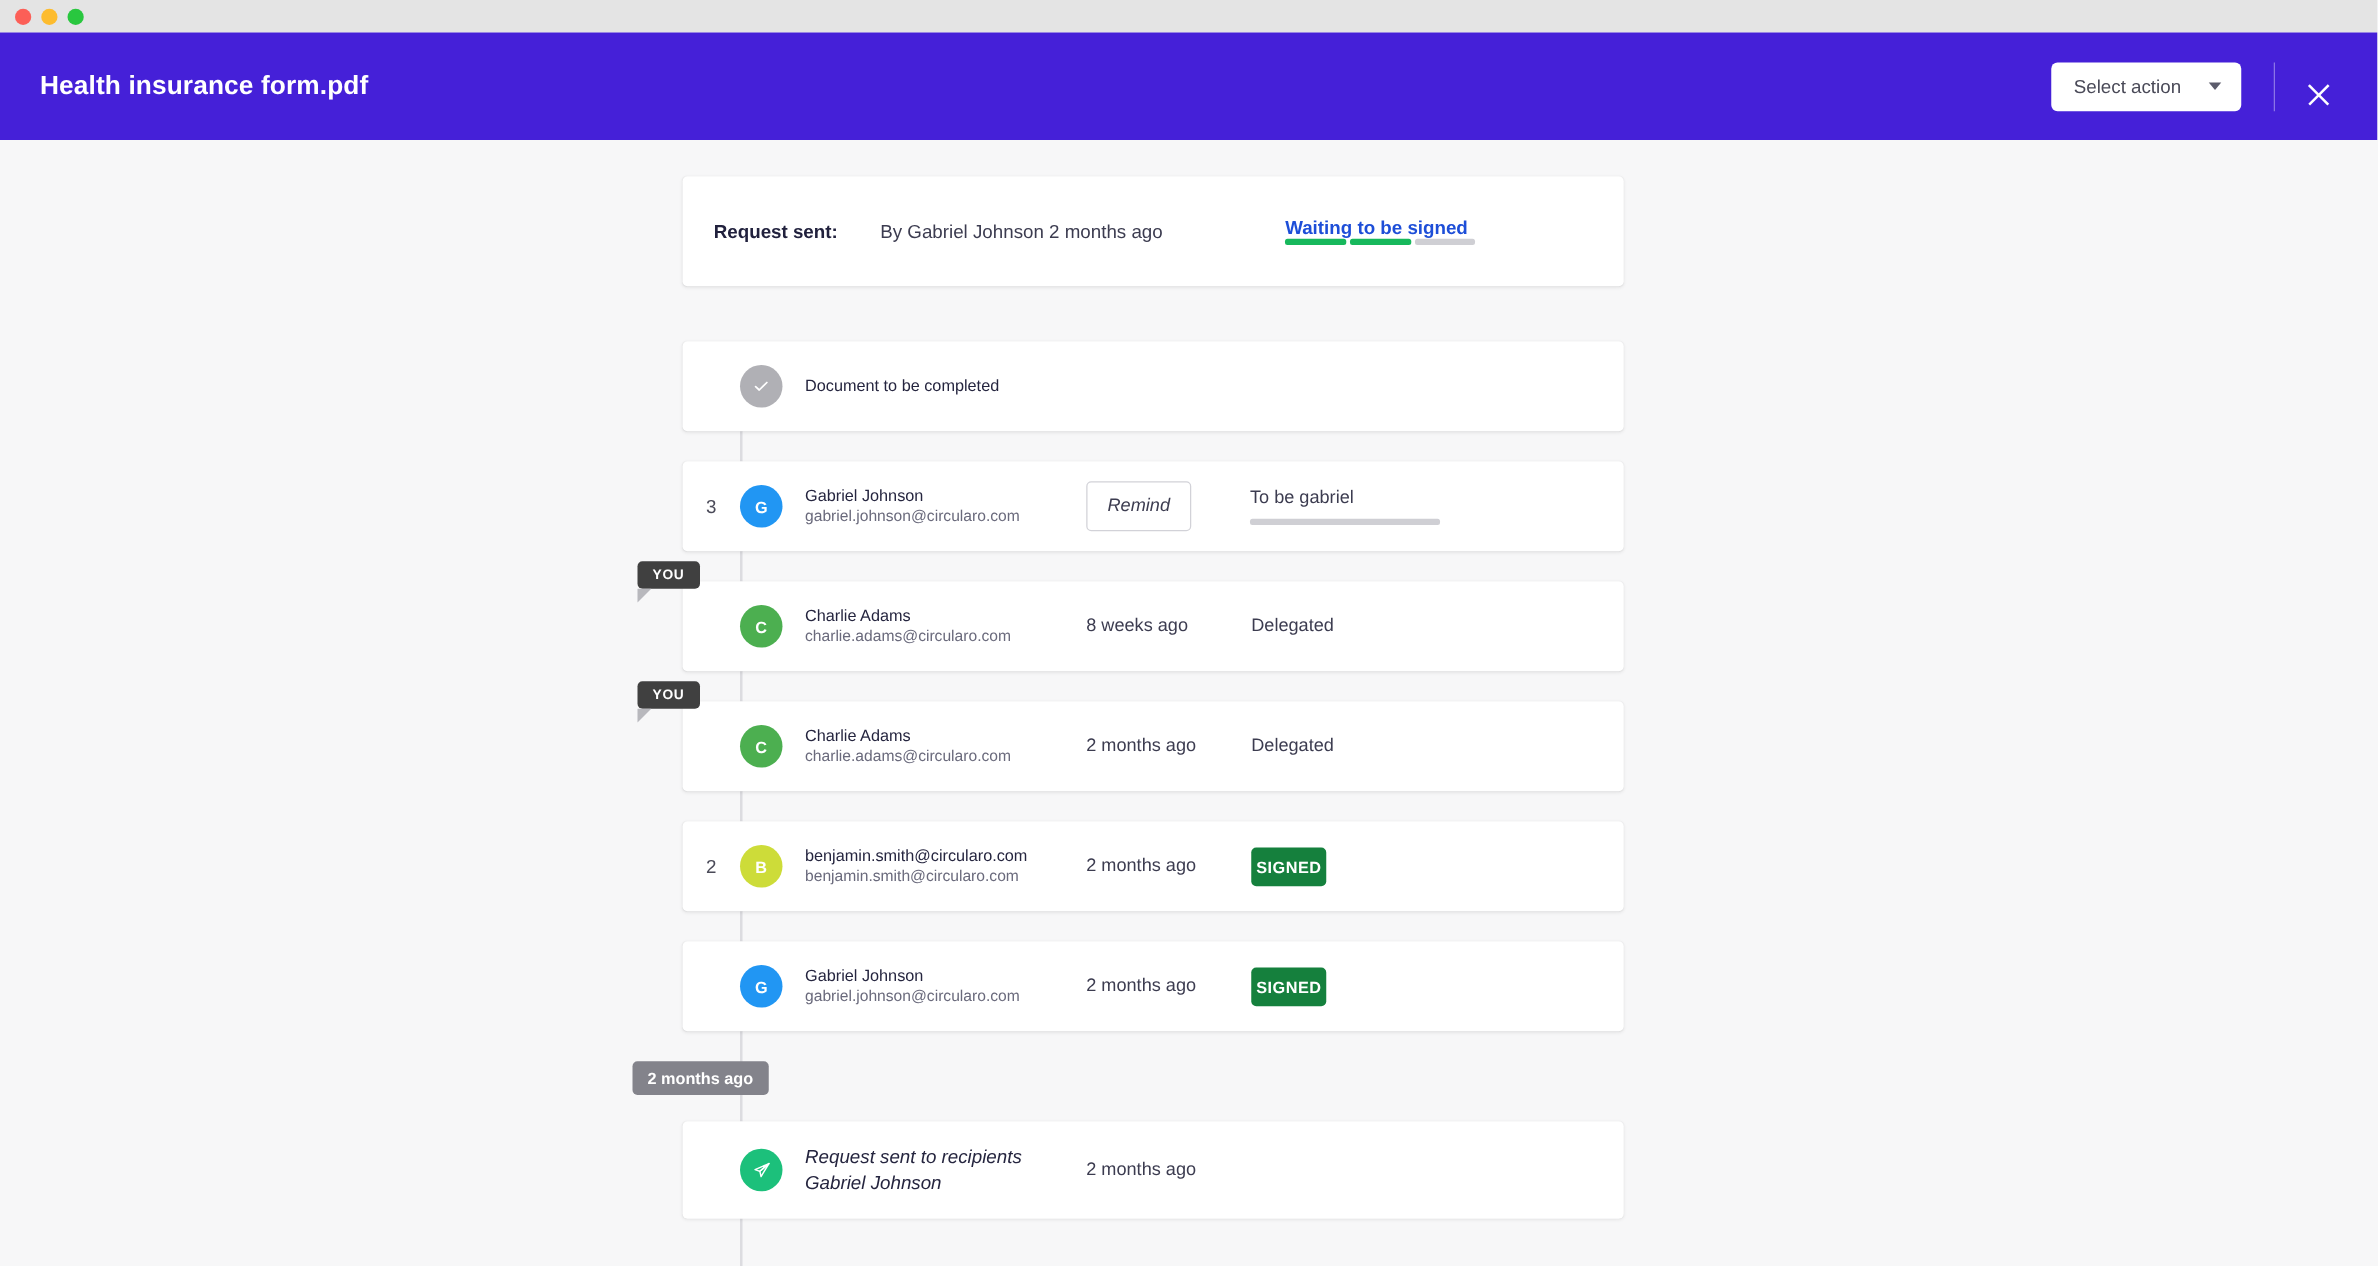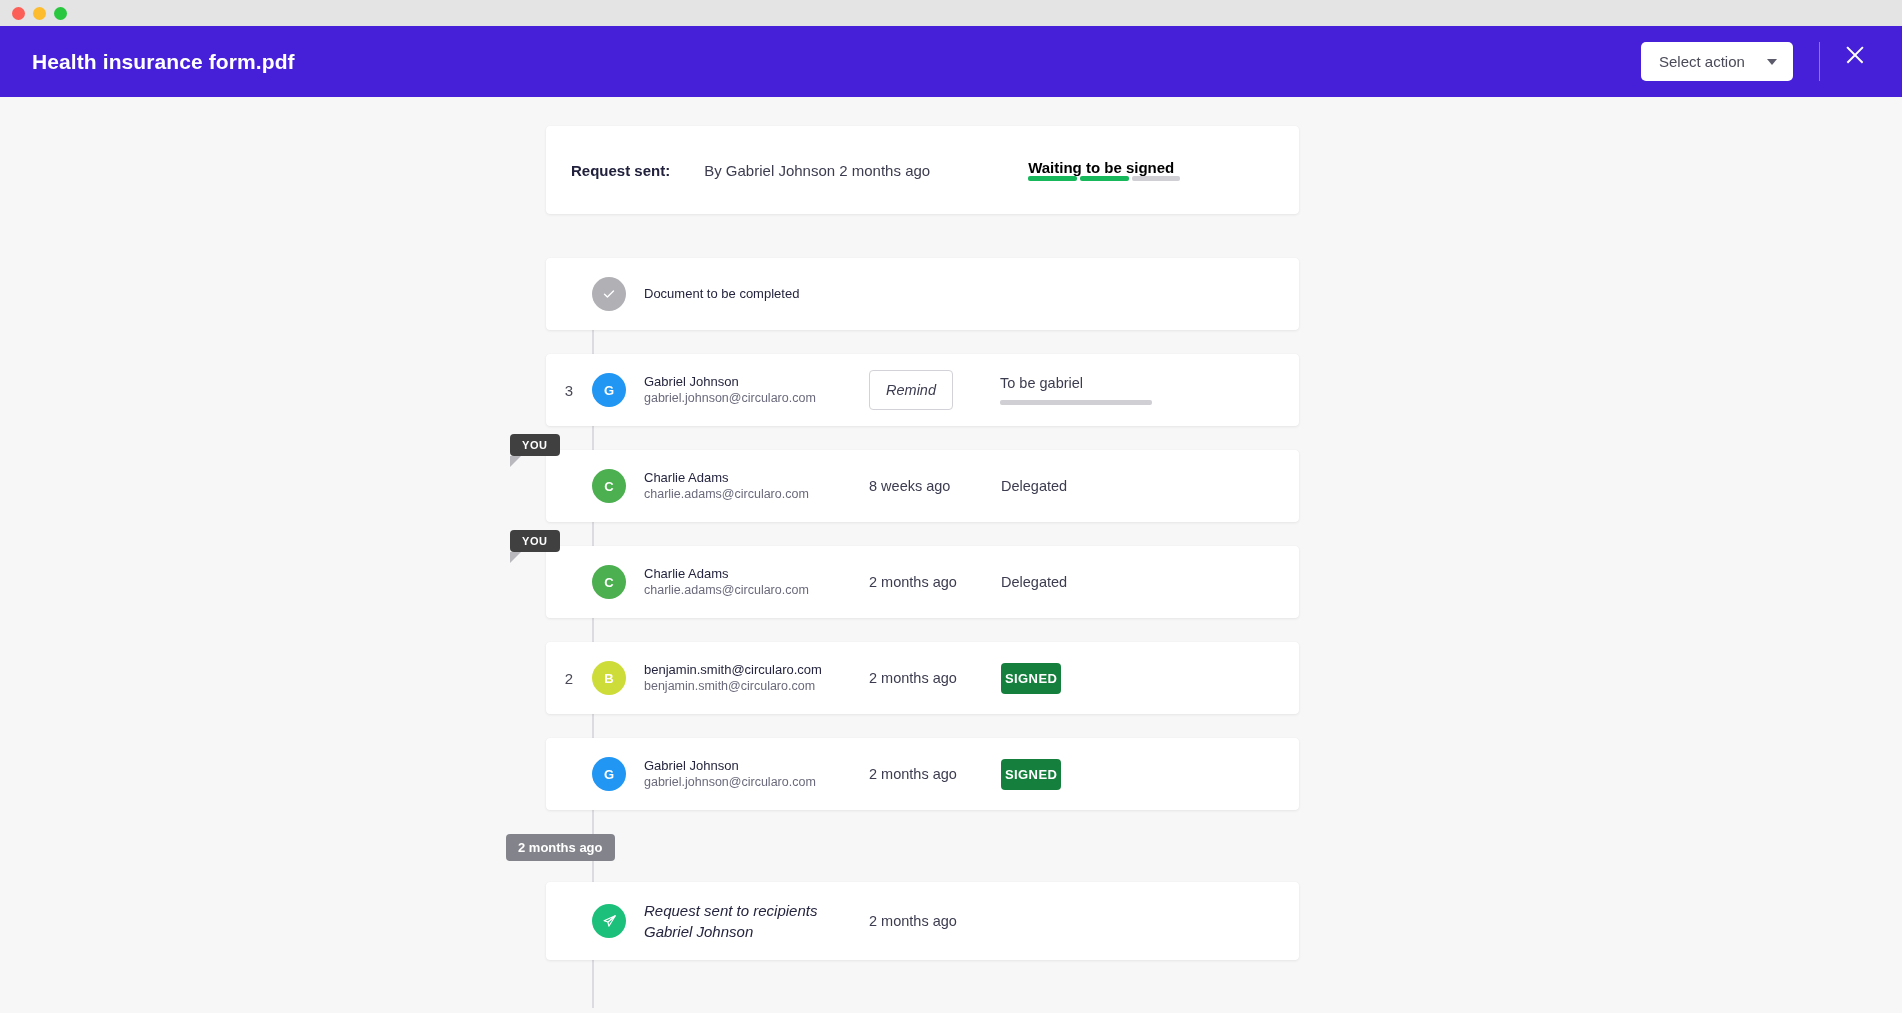--- a/index.html
+++ b/index.html
@@ -17,34 +17,34 @@
     display: flex; align-items: center;
     padding-left: 12px; gap: 8px;
   }
   .dot { width: 13px; height: 13px; border-radius: 50%; }
   .dot.red    { background: #fc5f57; }
   .dot.yellow { background: #fdbc2e; }
   .dot.green  { background: #29c73f; }
 
   
   .appbar {
-    height: 71px; width: 100%;
+    height: 86px; width: 100%;
     background: #4520d8;
     display: flex; align-items: center;
     padding: 0 28px 0 32px;
   }
   .app-title {
     color: #ffffff;
     font-size: 21px;
     font-weight: bold;
     letter-spacing: .1px;
   }
   .appbar-right {
     margin-left: auto;
-    display: flex; align-items: flex-start; gap: 0;
+    display: flex; align-items: flex-end; gap: 0;
   }
   .select-action {
     background: #ffffff;
     border-radius: 5px;
     height: 39px;
     min-width: 152px;
     display: flex; align-items: center;
     justify-content: space-between;
     padding: 0 16px 0 18px;
     cursor: pointer;
@@ -125,21 +125,21 @@
     font-size: 15px; font-weight: bold; color: #21213d;
   }
   .summary-by {
     font-size: 15px; color: #3c3c50;
     margin-left: 34px;
   }
   .summary-status {
     margin-left: 98px;
   }
   .status-title {
-    font-size: 15px; font-weight: bold; color: #000000;
+    font-size: 15px; font-weight: bold; color: #1d4ed8;
     margin-bottom: 0;
   }
   .seg-bar { display: flex; gap: 3px; width: 152px; }
   .seg { height: 5px; border-radius: 2px; flex: 1; background: #cfcfd4; }
   .seg.done { background: #17b85c; }
 
   
   .row-card {
     min-height: 72px;
     display: flex; align-items: center;

